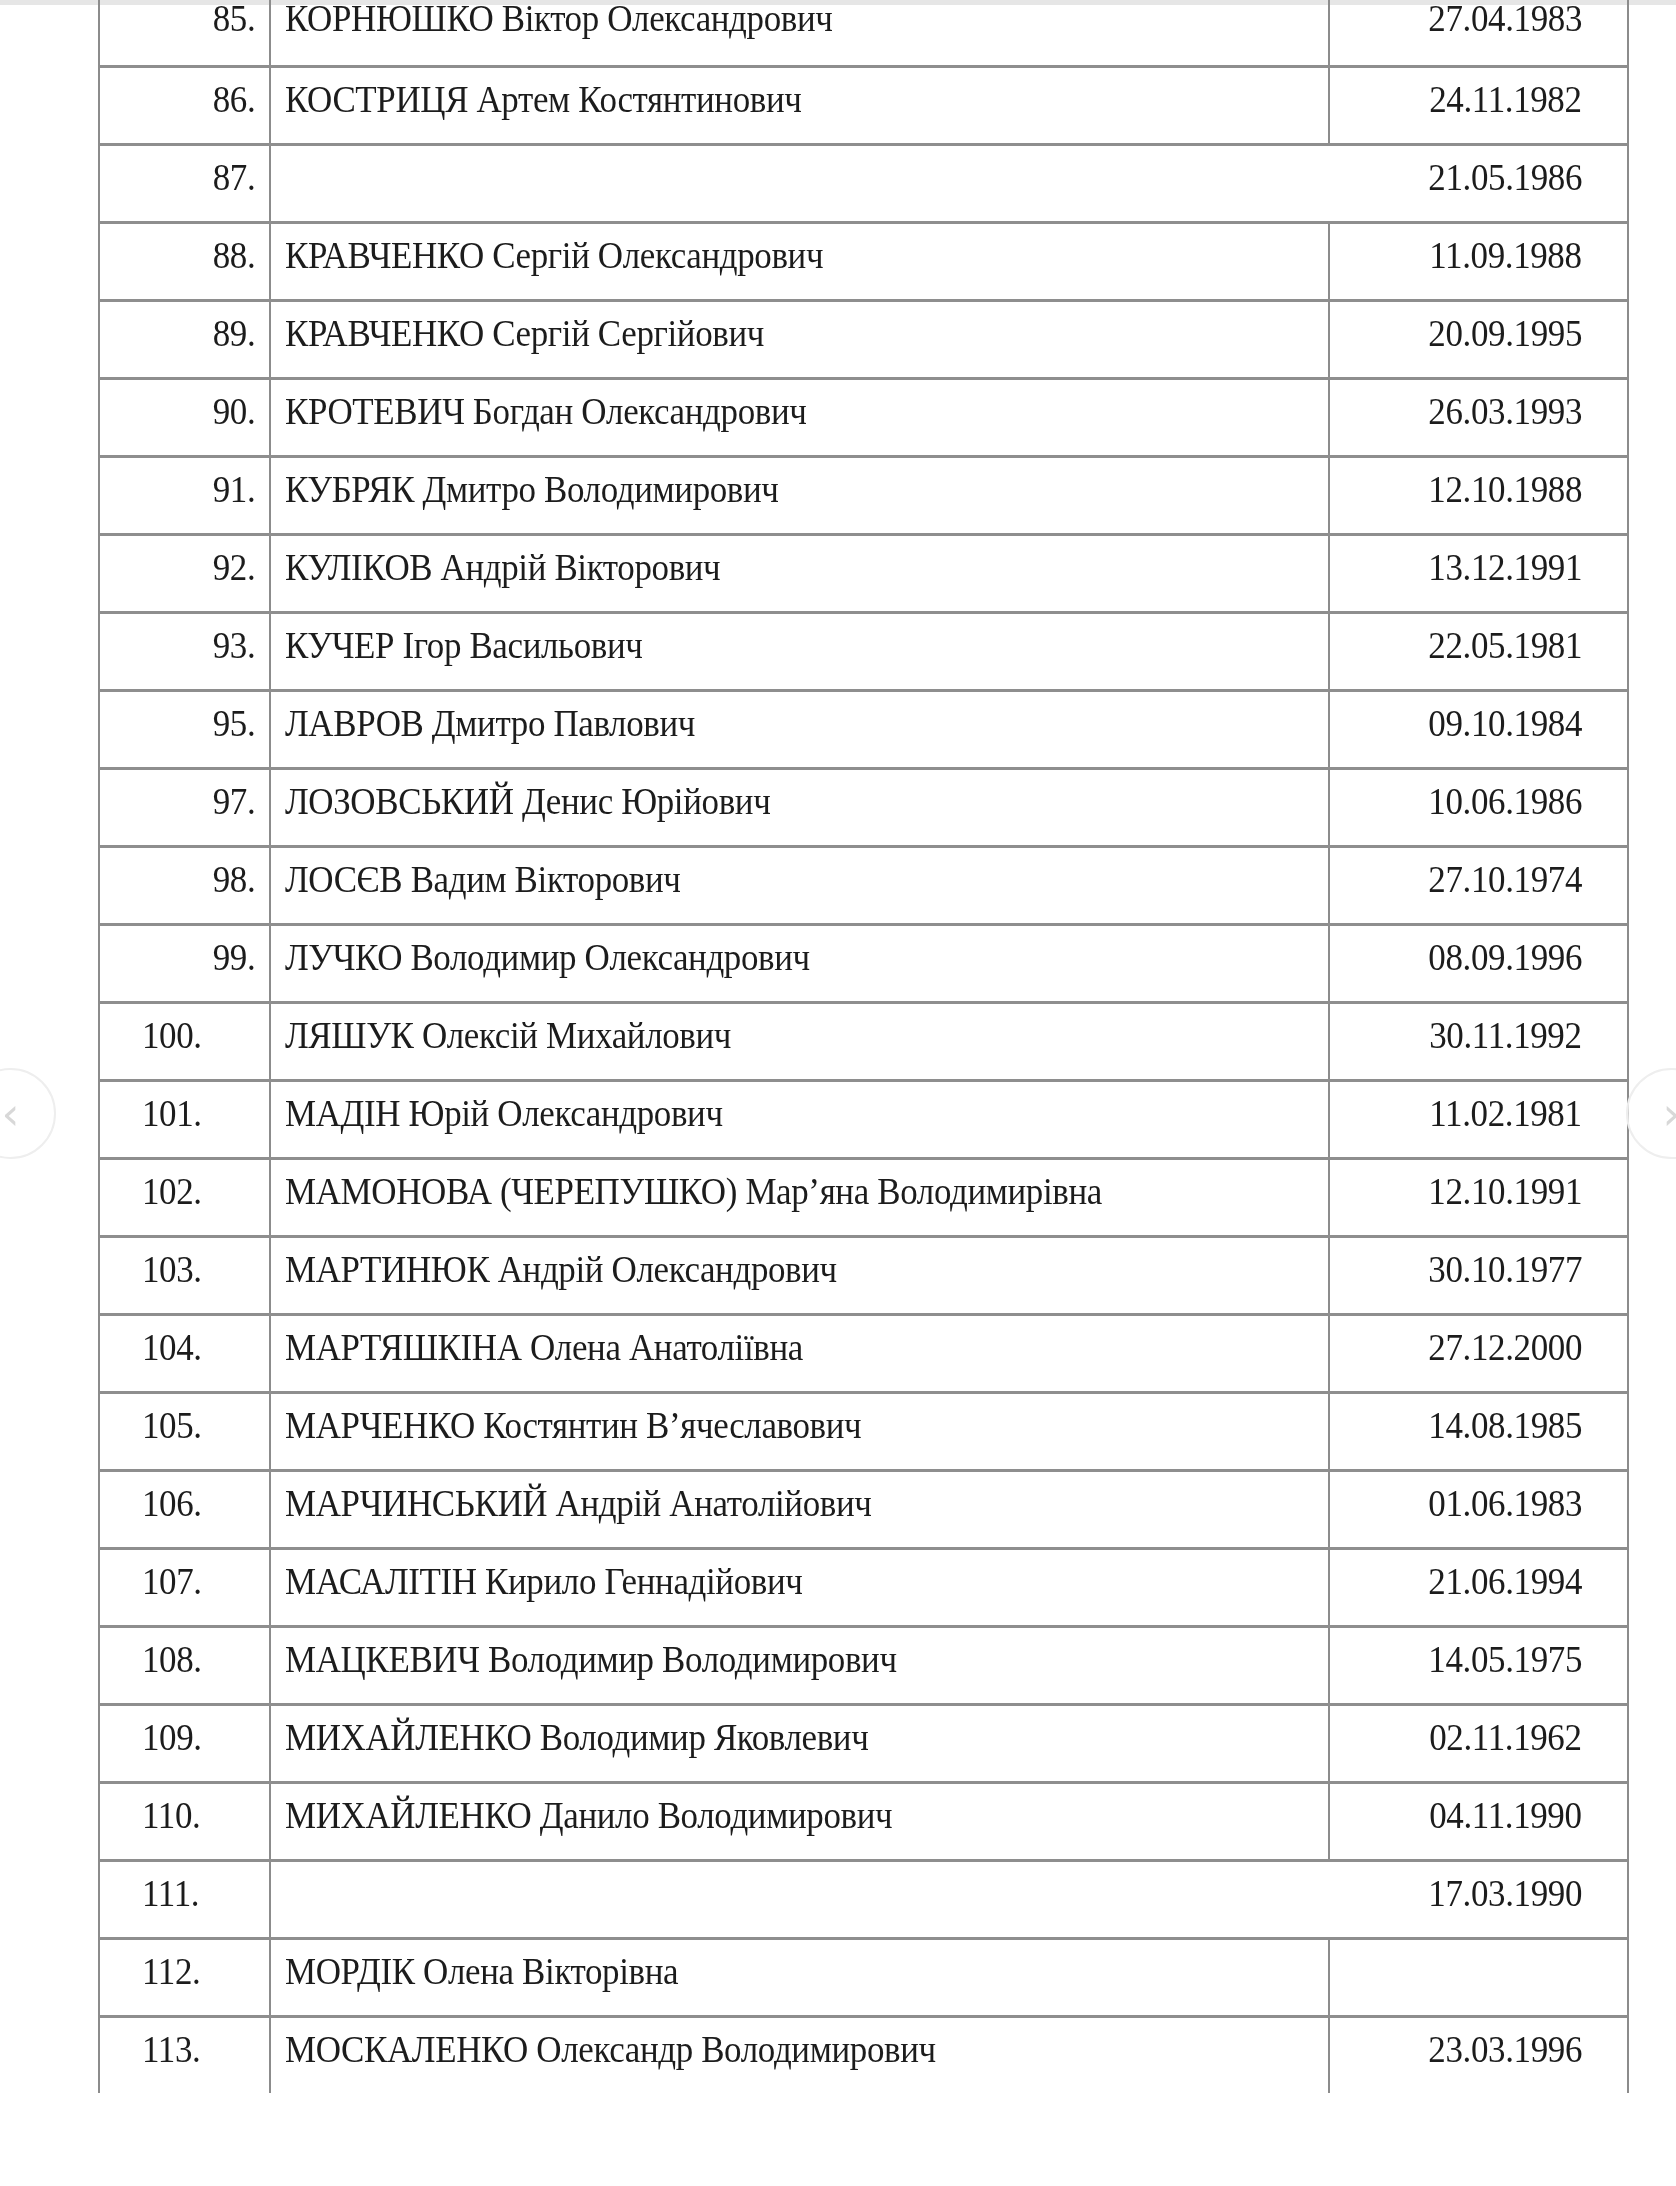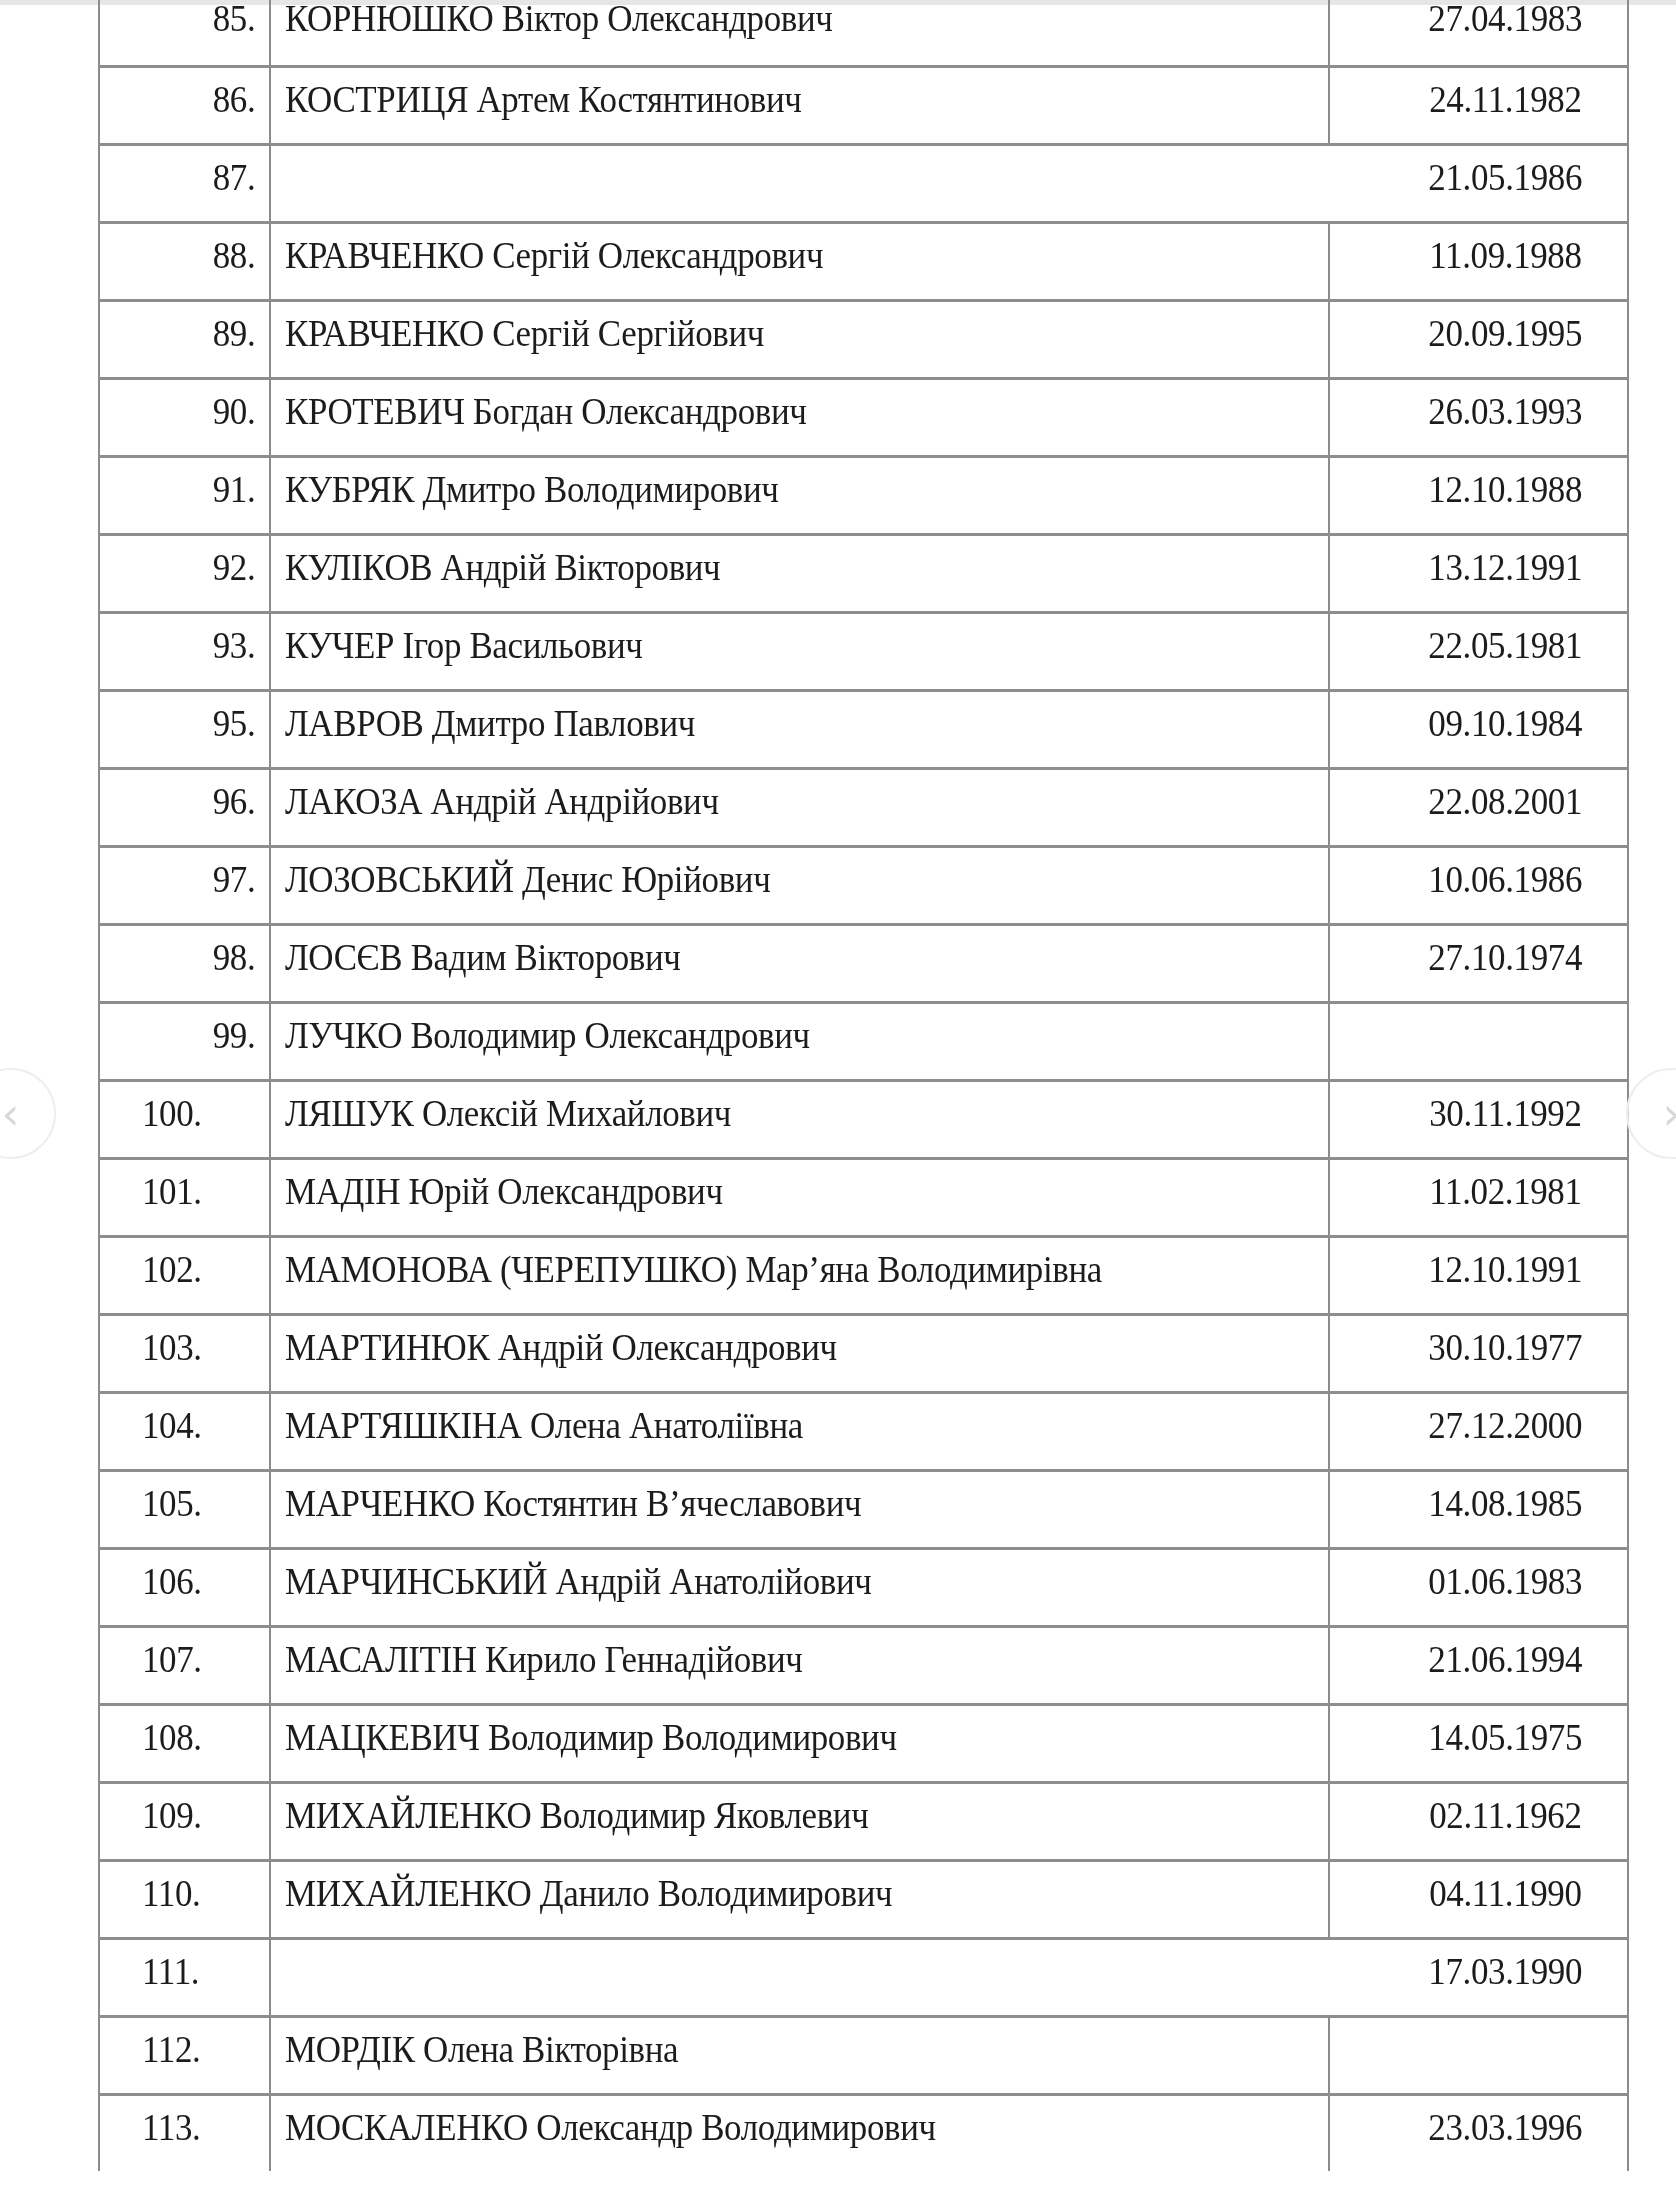--- a/index.html
+++ b/index.html
@@ -154,31 +154,20 @@
       </div>
       <div class="cell c-name">
         <span class="txt name-t">ЛАВРОВ Дмитро Павлович</span>
       </div>
       <div class="cell c-date">
         <span class="txt date-t">09.10.1984</span>
       </div>
     </div>
     <div class="row">
       <div class="cell c-num">
-        <span class="txt num-r">96.</span>
-      </div>
-      <div class="cell c-name">
-        <span class="txt name-t">ЛАКОЗА Андрій Андрійович</span>
-      </div>
-      <div class="cell c-date">
-        <span class="txt date-t">22.08.2001</span>
-      </div>
-    </div>
-    <div class="row">
-      <div class="cell c-num">
         <span class="txt num-r">97.</span>
       </div>
       <div class="cell c-name">
         <span class="txt name-t">ЛОЗОВСЬКИЙ Денис Юрійович</span>
       </div>
       <div class="cell c-date">
         <span class="txt date-t">10.06.1986</span>
       </div>
     </div>
     <div class="row">
@@ -191,20 +180,23 @@
       <div class="cell c-date">
         <span class="txt date-t">27.10.1974</span>
       </div>
     </div>
     <div class="row">
       <div class="cell c-num">
         <span class="txt num-r">99.</span>
       </div>
       <div class="cell c-name">
         <span class="txt name-t">ЛУЧКО Володимир Олександрович</span>
+      </div>
+      <div class="cell c-date">
+        <span class="txt date-t">08.09.1996</span>
       </div>
     </div>
     <div class="row">
       <div class="cell c-num">
         <span class="txt num-l">100.</span>
       </div>
       <div class="cell c-name">
         <span class="txt name-t">ЛЯШУК Олексій Михайлович</span>
       </div>
       <div class="cell c-date">

